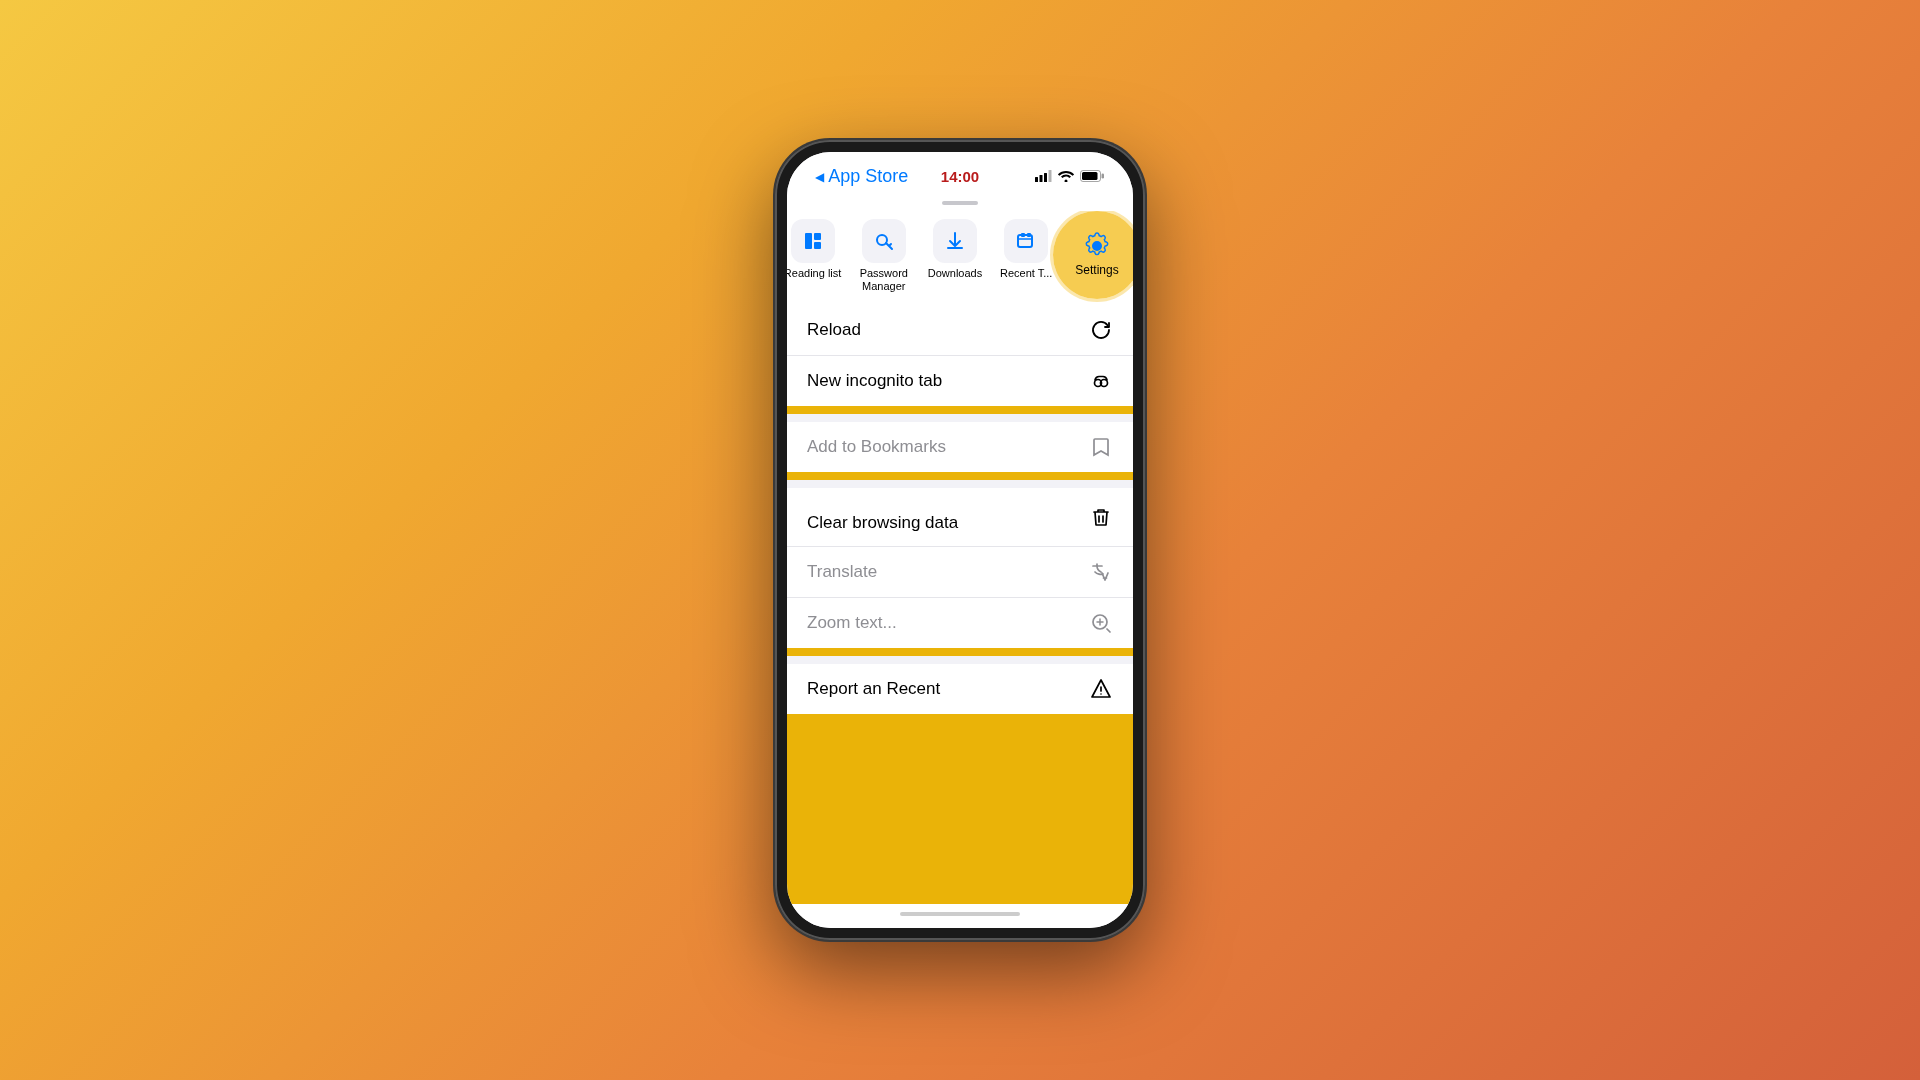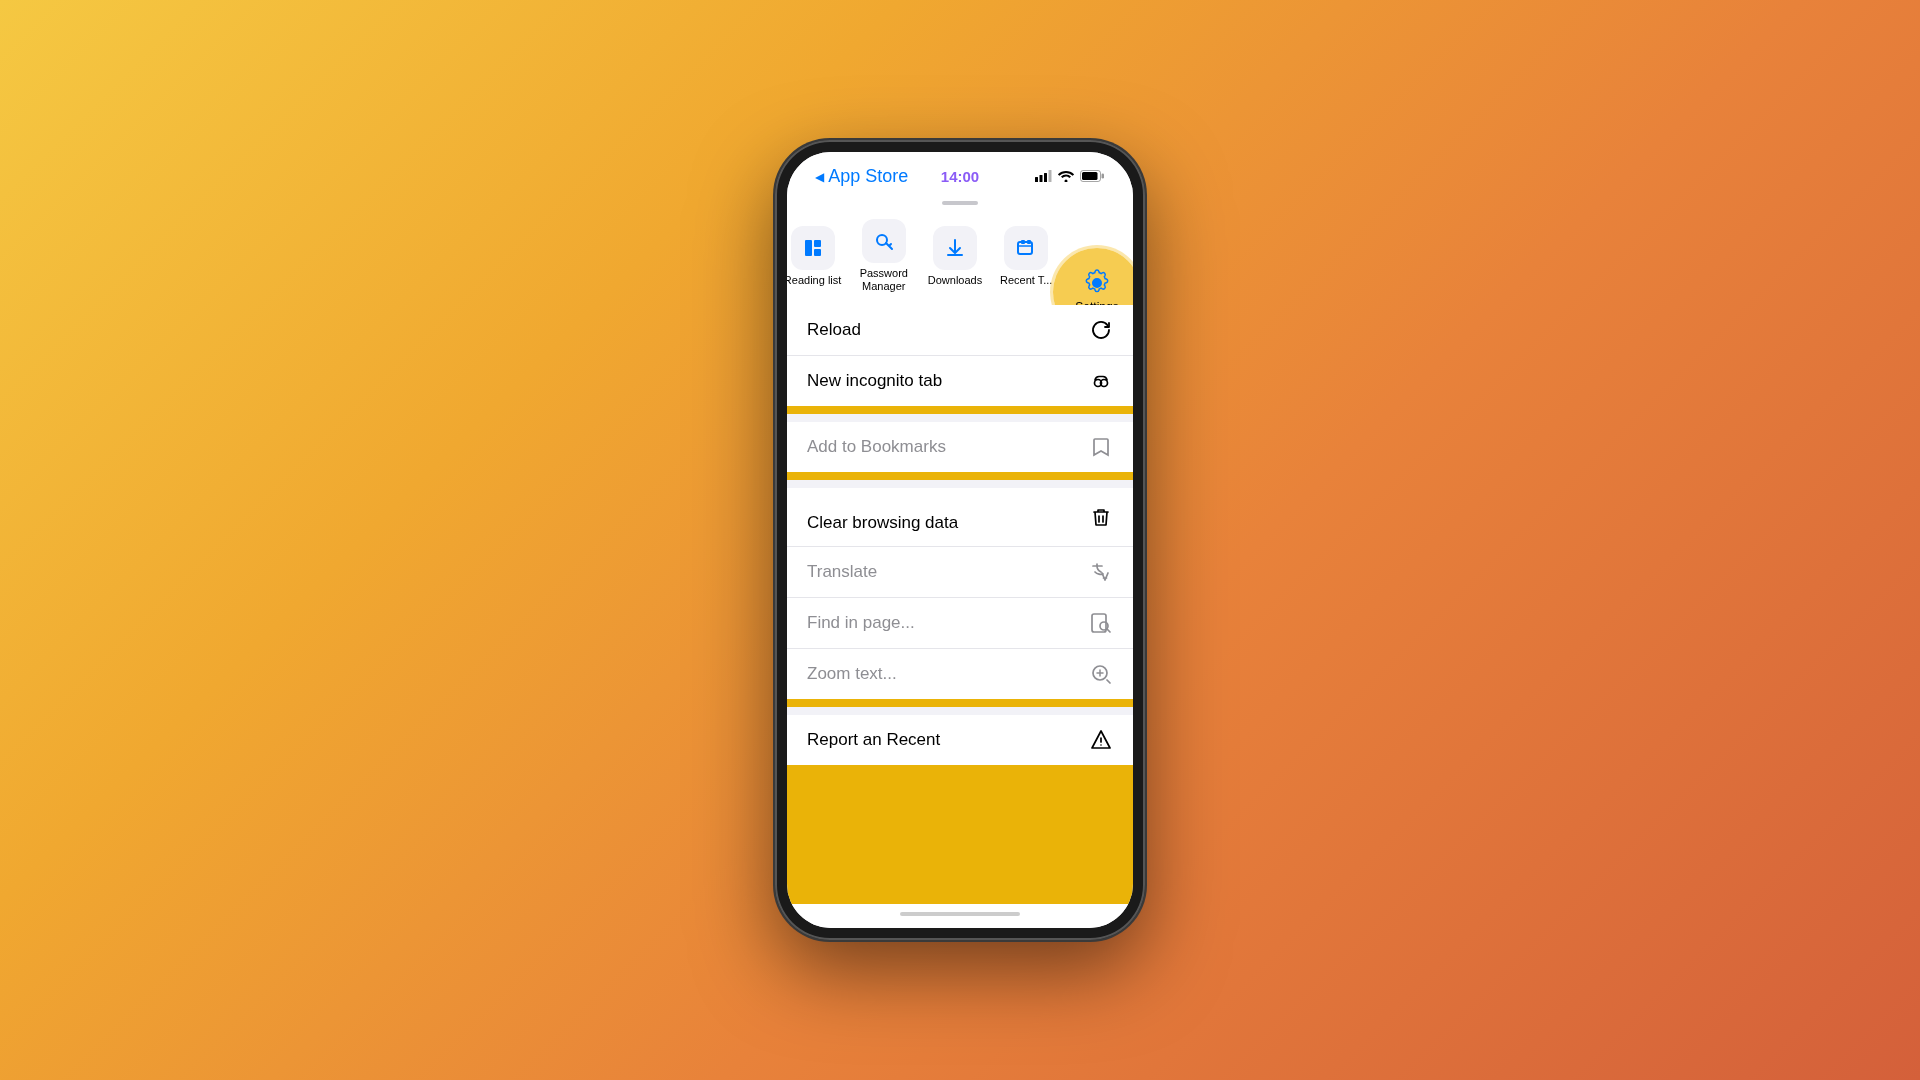--- a/index.html
+++ b/index.html
@@ -73,21 +73,21 @@
       color: #007aff;
       font-size: 18px;
     }
 
     .status-bar-time {
       position: absolute;
       left: 50%;
       transform: translateX(-50%);
       font-size: 15px;
       font-weight: 600;
-      color: #8b5cf6;
+      color: #b91c1c;
     }
 
     .status-bar-right {
       display: flex;
       align-items: center;
       gap: 6px;
     }
 
     
     .sheet-handle-area {
@@ -250,21 +250,20 @@
       width: 120px;
       height: 4px;
       background: #000;
       border-radius: 2px;
       opacity: 0.2;
     }
 
     .top-icons-container {
       position: relative;
       display: flex;
-      align-items: center;
       width: 100%;
     }
   </style>
 </head>
 <body>
 
 <div class="phone-wrapper">
   <div class="phone-frame"></div>
   <div class="phone-screen">
 
@@ -414,30 +413,20 @@
           <span class="menu-item-text disabled">Translate</span>
           <span class="menu-icon">
             <svg width="22" height="22" viewBox="0 0 22 22" fill="none">
               <path d="M3 5h9M7 3v2M7 5c0 3 2 5 4 6" stroke="#8e8e93" stroke-width="1.7" stroke-linecap="round"></path>
               <path d="M5 11c2 2 6 3 8 2" stroke="#8e8e93" stroke-width="1.7" stroke-linecap="round"></path>
               <path d="M12 12l3 7M15 19l3-7M13.5 17h3" stroke="#8e8e93" stroke-width="1.7" stroke-linecap="round"></path>
             </svg>
           </span>
         </div>
         <div class="menu-item">
-          <span class="menu-item-text disabled">Find in page...</span>
-          <span class="menu-icon">
-            <svg width="22" height="22" viewBox="0 0 22 22" fill="none">
-              <rect x="2" y="2" width="14" height="18" rx="2" stroke="#8e8e93" stroke-width="1.7"></rect>
-              <circle cx="14" cy="14" r="4" stroke="#8e8e93" stroke-width="1.7"></circle>
-              <path d="M17 17l3 3" stroke="#8e8e93" stroke-width="1.7" stroke-linecap="round"></path>
-            </svg>
-          </span>
-        </div>
-        <div class="menu-item">
           <span class="menu-item-text disabled">Zoom text...</span>
           <span class="menu-icon">
             <svg width="22" height="22" viewBox="0 0 22 22" fill="none">
               <circle cx="10" cy="10" r="7" stroke="#8e8e93" stroke-width="1.7"></circle>
               <path d="M17 17l3 3" stroke="#8e8e93" stroke-width="1.7" stroke-linecap="round"></path>
               <path d="M7 10h6M10 7v6" stroke="#8e8e93" stroke-width="1.5" stroke-linecap="round"></path>
             </svg>
           </span>
         </div>
       </div>

